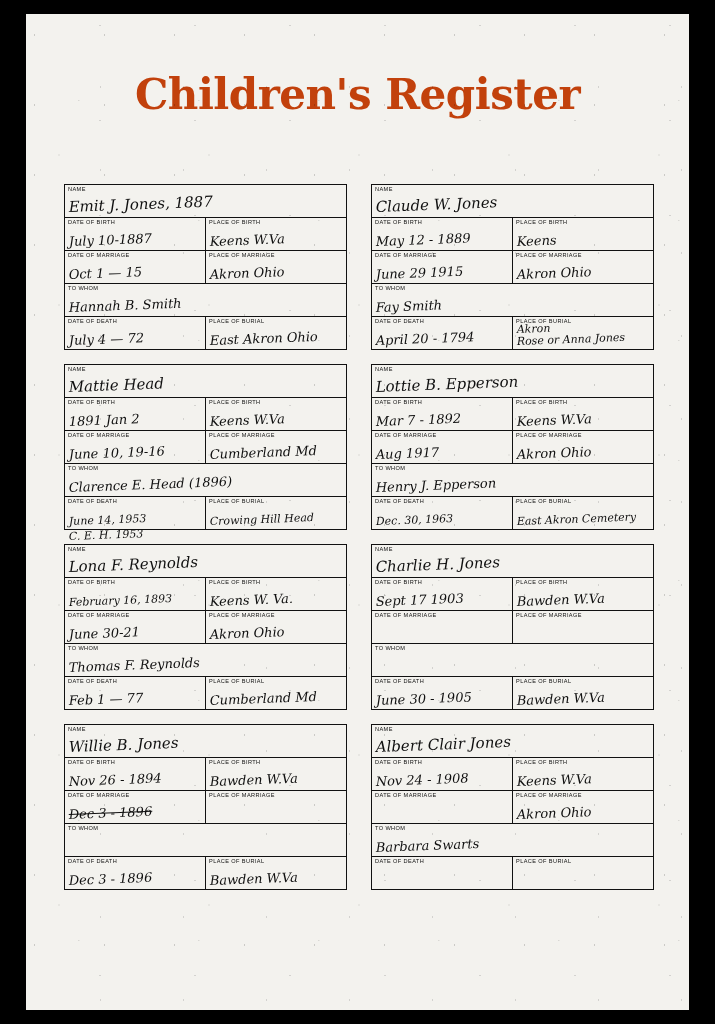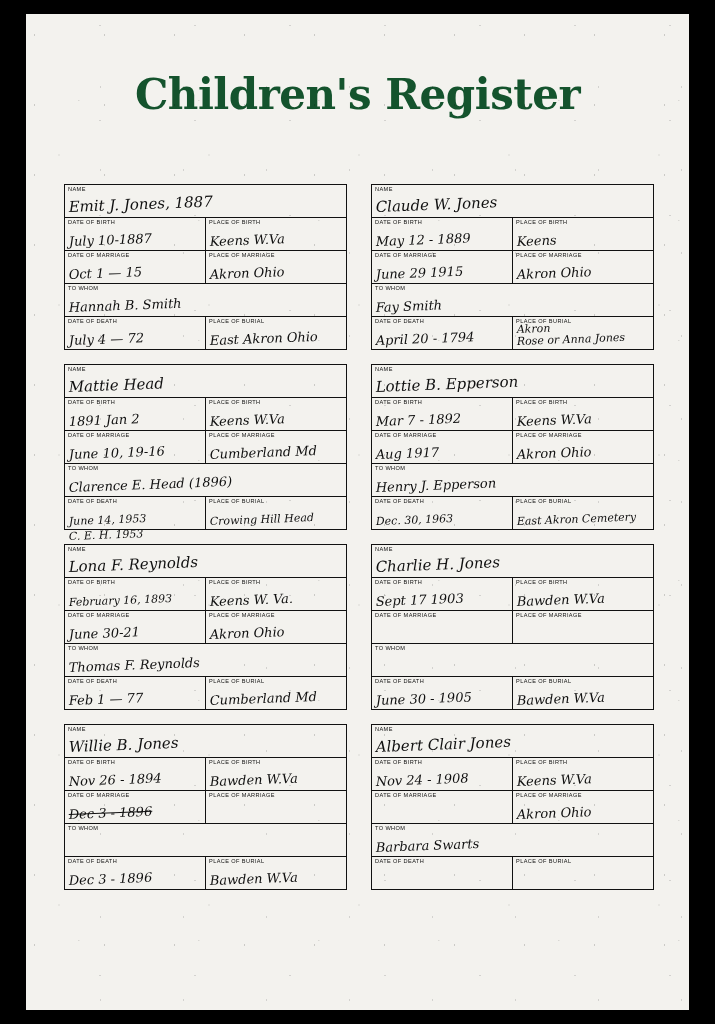--- a/index.html
+++ b/index.html
@@ -48,21 +48,21 @@
   #title {
     position: absolute;
     top: 56px;
     left: 0;
     width: 663px;
     text-align: center;
     font-family: "DejaVu Serif", serif;
     font-size: 42px;
     font-weight: bold;
     letter-spacing: -0.5px;
-    color: #14532d;
+    color: #c2410c;
     white-space: nowrap;
   }
 
   .grid {
     position: absolute;
     left: 38px;
     top: 170px;
     width: 590px;
   }
   .row {

